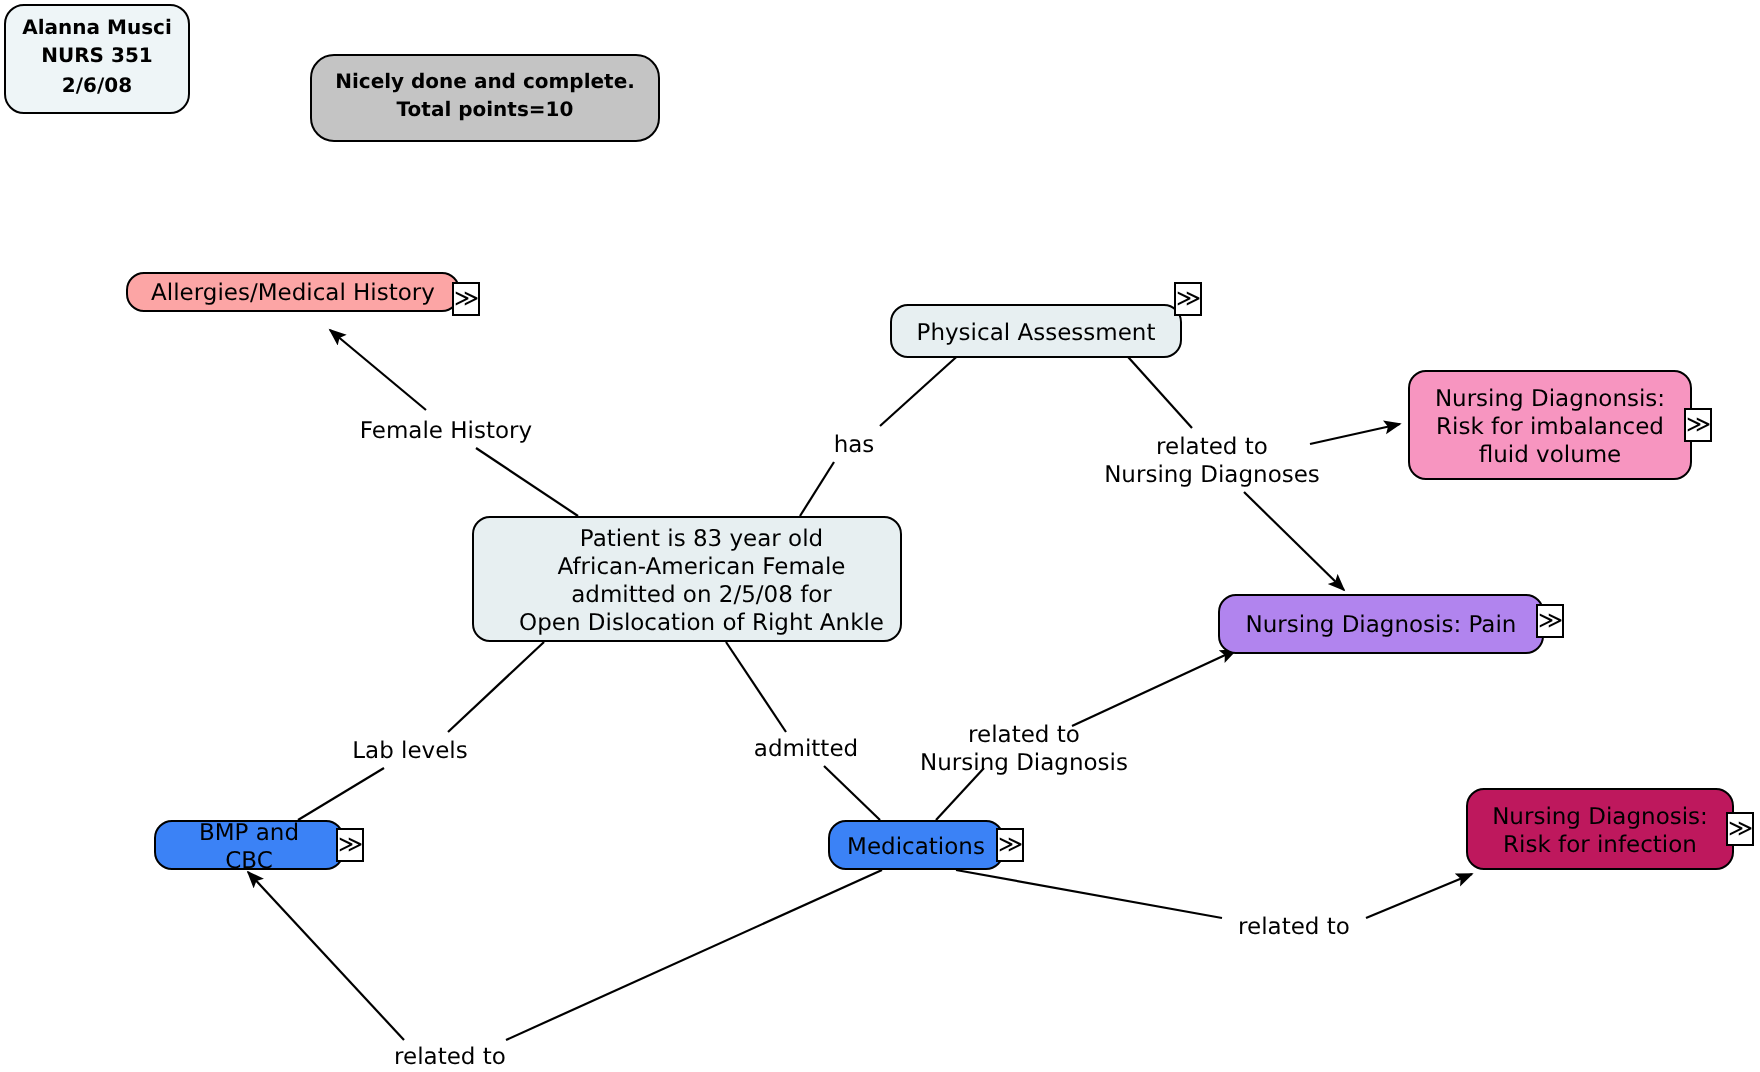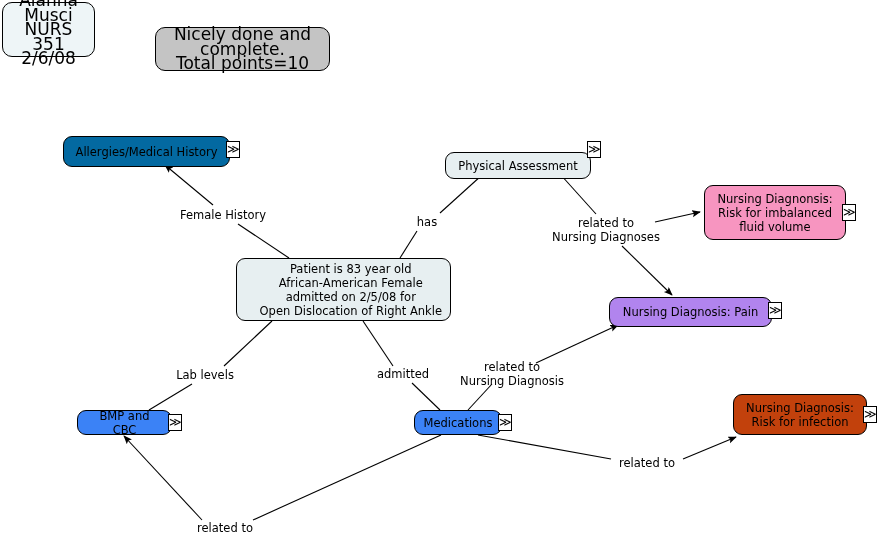--- a/index.html
+++ b/index.html
@@ -70,28 +70,29 @@
     white-space: pre-line;
     background: transparent;
     transform: translate(-50%, -50%);
   }
   .header-note {
     position: absolute;
     box-sizing: border-box;
     border: 1px solid #000000;
     border-radius: 10px;
     text-align: center;
-    font-size: 17px;
+    font-size: 10px;
     line-height: 14.5px;
     color: #000000;
     display: flex;
     align-items: center;
     justify-content: center;
     white-space: pre-line;
     padding: 12px 6px;
+    font-weight: bold;
   }
 </style>
 </head>
 <body>
 
 <div id="canvas">
 
   <svg id="edge-layer" width="880" height="536" viewBox="0 0 880 536" xmlns="http://www.w3.org/2000/svg">
     <defs>
       <marker id="arrowhead" markerWidth="9" markerHeight="9" refX="7.2" refY="3.2" orient="auto" markerUnits="strokeWidth">
@@ -113,35 +114,35 @@
         <line x1="468" y1="410" x2="492" y2="384" stroke="#000000" stroke-width="1.1"></line>
         <line x1="536" y1="363" x2="618" y2="325" stroke="#000000" stroke-width="1.1" marker-end="url(#arrowhead)"></line>
         <line x1="478" y1="435" x2="611" y2="459" stroke="#000000" stroke-width="1.1"></line>
         <line x1="683" y1="459" x2="736" y2="437" stroke="#000000" stroke-width="1.1" marker-end="url(#arrowhead)"></line>
         <line x1="441" y1="435" x2="253" y2="520" stroke="#000000" stroke-width="1.1"></line>
         <line x1="202" y1="520" x2="124" y2="436" stroke="#000000" stroke-width="1.1" marker-end="url(#arrowhead)"></line>
       </g>
   </svg>
 
   <div id="nodes-layer">
-      <div class="node" style="left: 63px; top: 136px; width: 167px; height: 31px; background: #0369a1; text-align: center;"><span>Allergies/Medical History</span></div>
+      <div class="node" style="left: 63px; top: 136px; width: 167px; height: 20px; background: #fca5a5; text-align: center;"><span>Allergies/Medical History</span></div>
       <div class="expand-icon" style="position: absolute; left: 226px; top: 141px; transform: none;">≫</div>
       <div class="node" style="left: 445px; top: 136px; width: 146px; height: 27px; background: rgb(231, 239, 241); margin-top: 16px;"><span>Physical Assessment</span></div>
       <div class="expand-icon" style="position: absolute; left: 587px; top: 141px; transform: none;">≫</div>
       <div class="node" style="left: 236px; top: 258px; width: 215px; height: 63px; background: rgb(231, 239, 241); justify-content: flex-end;"><span>Patient is 83 year old
 African-American Female
 admitted on 2/5/08 for
 Open Dislocation of Right Ankle</span></div>
       <div class="node" style="left: 704px; top: 185px; width: 142px; height: 55px; background: rgb(247, 149, 192);"><span>Nursing Diagnonsis:
 Risk for imbalanced
 fluid volume</span></div>
       <div class="expand-icon" style="position: absolute; left: 842px; top: 204px; transform: none;">≫</div>
       <div class="node" style="left: 609px; top: 297px; width: 163px; height: 30px; background: rgb(177, 132, 238);"><span>Nursing Diagnosis: Pain</span></div>
       <div class="expand-icon" style="position: absolute; left: 768px; top: 301.5px; transform: none;">≫</div>
-      <div class="node" style="left: 733px; top: 394px; width: 134px; height: 41px; background: #c2410c;"><span>Nursing Diagnosis:
+      <div class="node" style="left: 733px; top: 394px; width: 134px; height: 41px; background: #be185d;"><span>Nursing Diagnosis:
 Risk for infection</span></div>
       <div class="expand-icon" style="position: absolute; left: 863px; top: 406px; transform: none;">≫</div>
       <div class="node" style="left: 77px; top: 410px; width: 95px; height: 25px; background: #3b82f6;"><span>BMP and CBC</span></div>
       <div class="expand-icon" style="position: absolute; left: 168px; top: 414px; transform: none;">≫</div>
       <div class="node" style="left: 414px; top: 410px; width: 88px; height: 25px; background: #3b82f6;"><span>Medications</span></div>
       <div class="expand-icon" style="position: absolute; left: 498px; top: 414px; transform: none;">≫</div>
     </div>
   <div id="labels-layer">
       <div class="edge-label" style="left: 223px; top: 215px;">Female History</div>
       <div class="edge-label" style="left: 427px; top: 222px;">has</div>
@@ -151,17 +152,17 @@
       <div class="edge-label" style="left: 403px; top: 374px;">admitted</div>
       <div class="edge-label" style="left: 512px; top: 374px;">related to
 Nursing Diagnosis</div>
       <div class="edge-label" style="left: 647px; top: 463px;">related to</div>
       <div class="edge-label" style="left: 225px; top: 528px;">related to</div>
     </div>
   <div id="notes-layer">
       <div class="header-note" style="left: 2px; top: 2px; width: 93px; height: 55px; background: rgb(238, 245, 247);">Alanna Musci
 NURS 351
 2/6/08</div>
-      <div class="header-note" style="left: 155px; top: 27px; width: 175px; height: 44px; background: rgb(196, 196, 196);">Nicely done and complete.
+      <div class="header-note" style="left: 155px; top: 27px; width: 175px; height: 44px; background: rgb(196, 196, 196); border-radius: 12px;">Nicely done and complete.
 Total points=10</div>
     </div>
 
 </div>
 
 </body></html>

